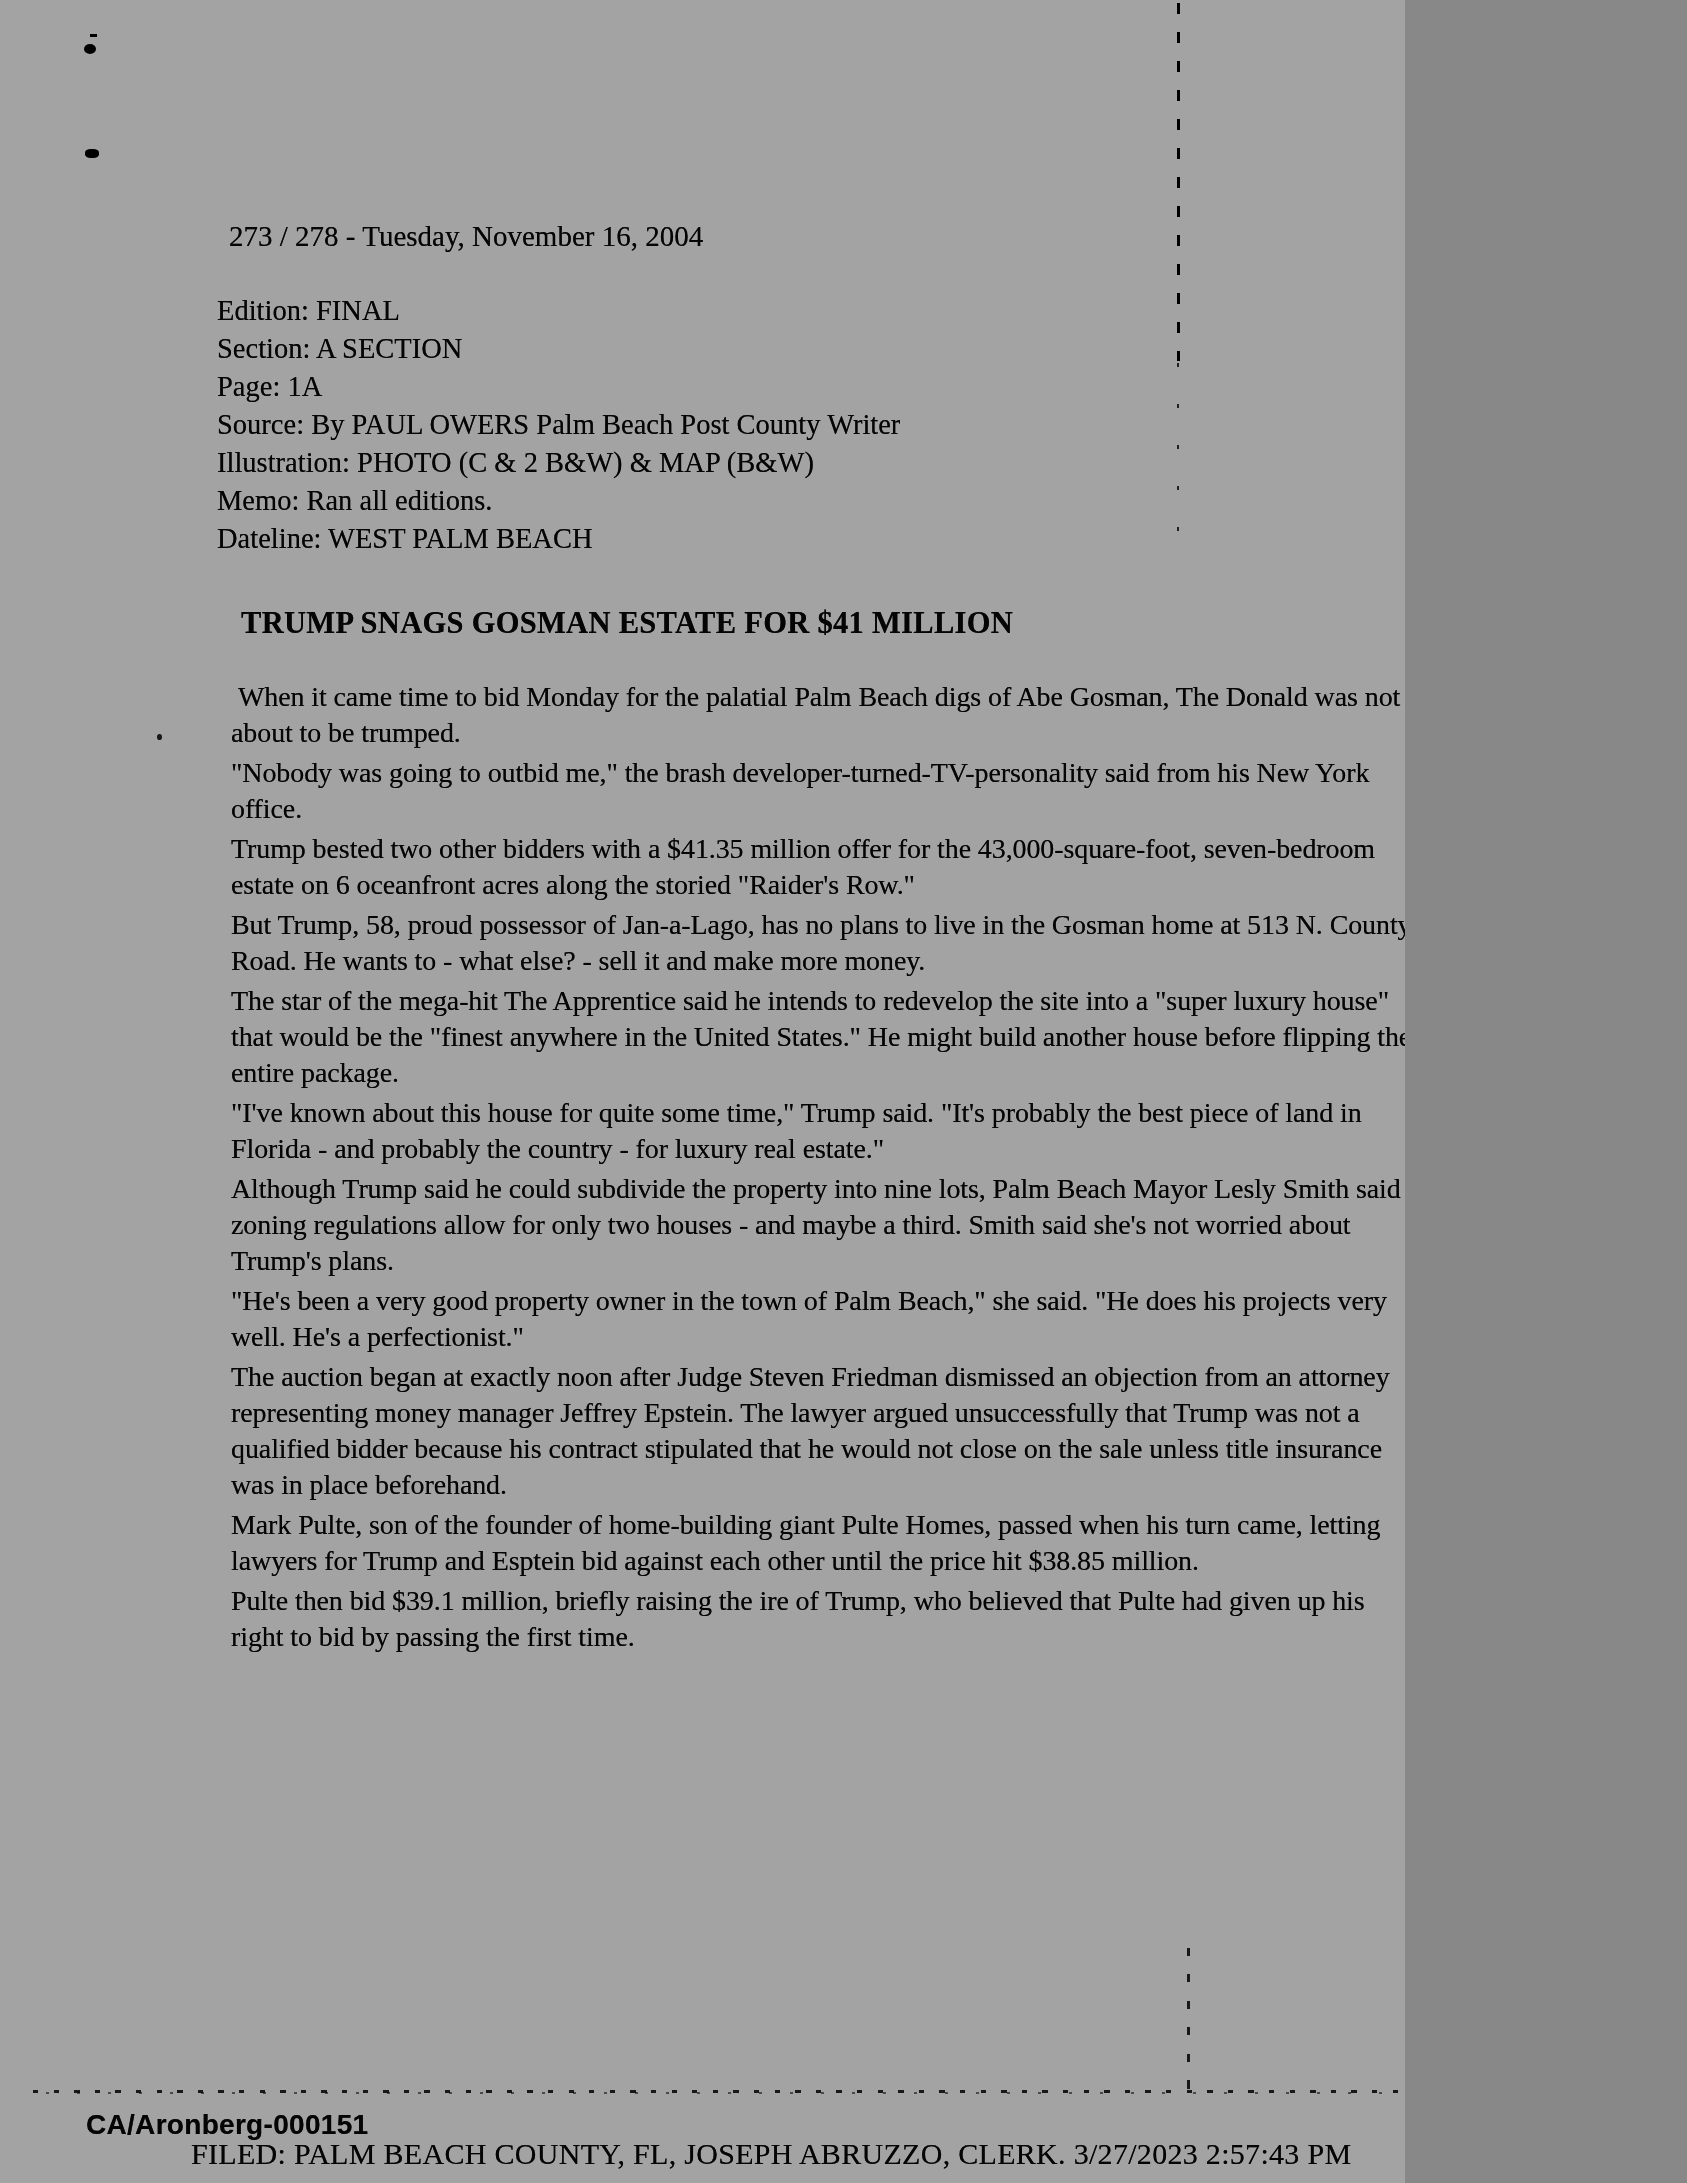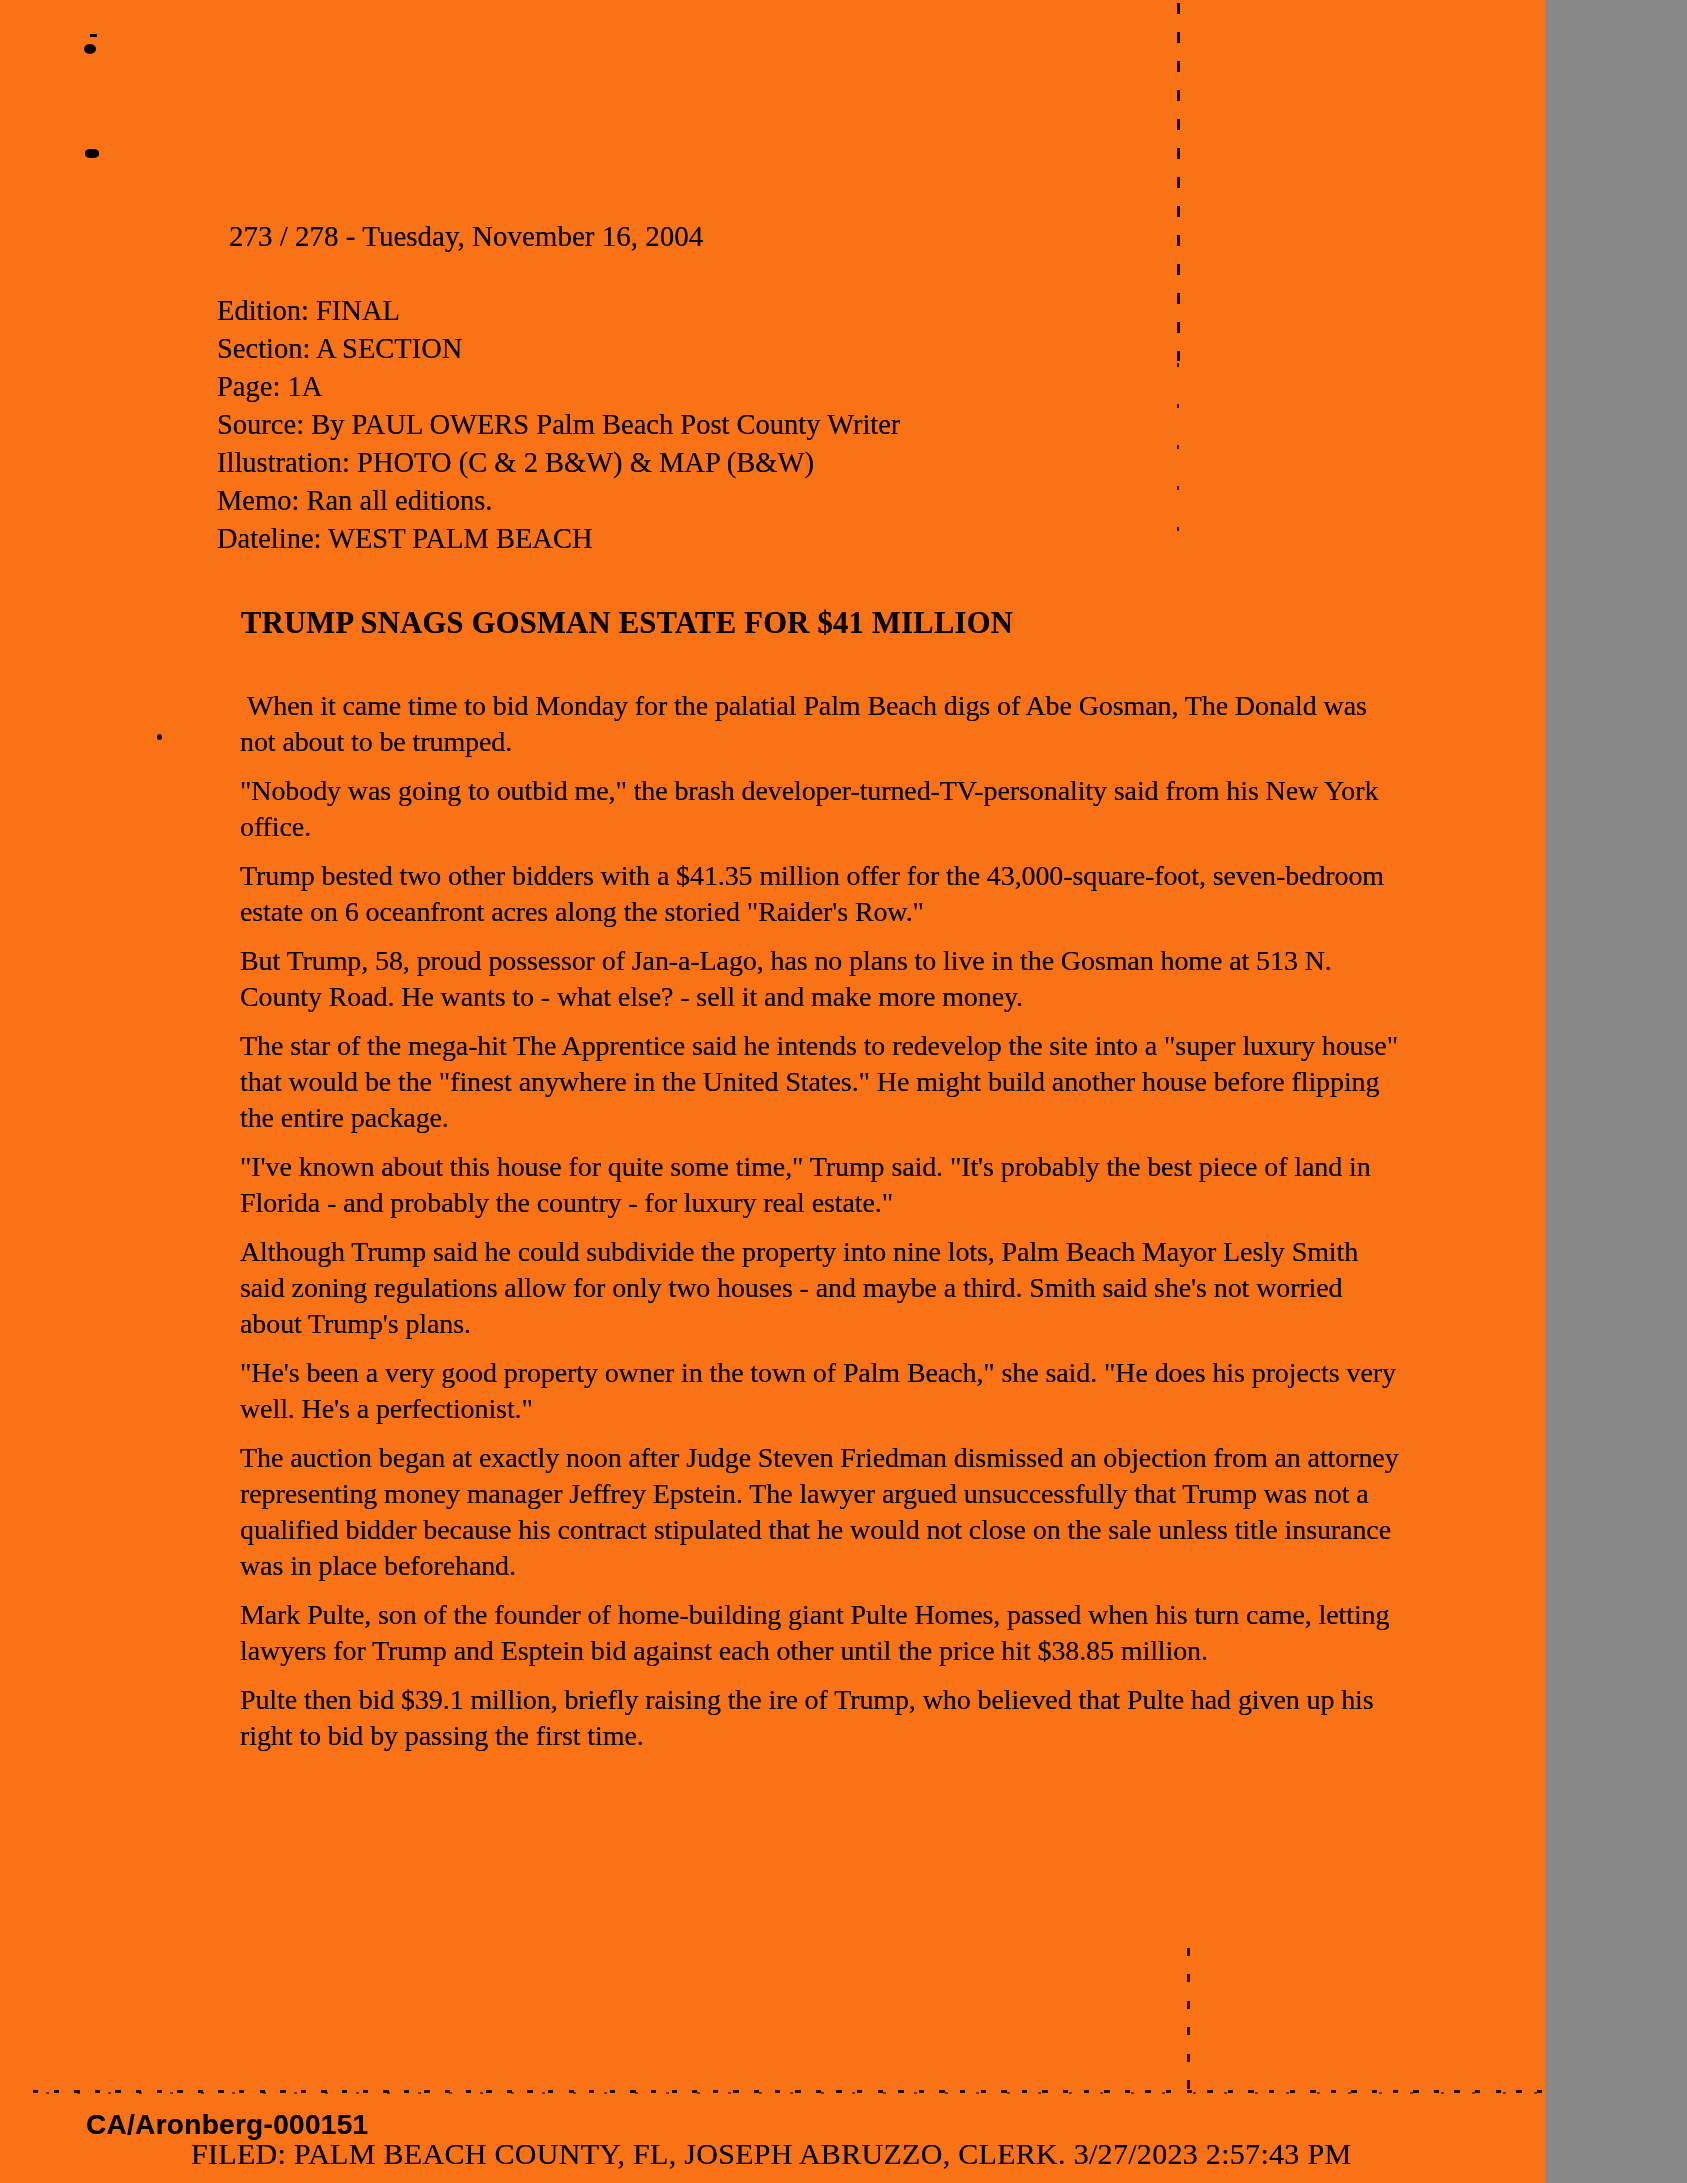--- a/index.html
+++ b/index.html
@@ -1,19 +1,19 @@
 <!DOCTYPE html>
 <html style="font-size:10.6px"><head>
 <meta charset="utf-8">
 <style>
   html,body { margin:0; padding:0; background:#888; }
   .page {
     position:relative;
-    width:1545px; height:2183px;
-    background:#f97316;
+    width:1405px; height:2183px;
+    background:#a3a3a3;
     color:#050505;
     font-family:"Liberation Serif", serif;
     overflow:hidden;
     text-shadow:0 0 0.5px rgba(0,0,0,.65);
   }
 
   
   .header-line {
     position:absolute; left:229px; top:220px;
     font-size:29px; line-height:32px; white-space:pre;
@@ -21,21 +21,21 @@
   .meta-block { position:absolute; left:217px; top:292px; }
   .meta-line { font-size:28.5px; line-height:38px; white-space:pre; }
 
   .headline {
     position:absolute; left:229px; top:594px; margin:12px;
     font-size:30.5px; font-weight:700; letter-spacing:0.3px; white-space:pre;
   }
 
   .body-block { position:absolute; left:227px; top:675px; width:1194px; }
   .body-block p {
-    margin:13px; font-size:28px; line-height:36px;
+    margin:4px; font-size:28px; line-height:36px;
     white-space:pre-wrap; letter-spacing:-0.1px;
   }
 
   .bates {
     position:absolute; left:86px; top:2109px;
     font-family:"Liberation Sans", sans-serif;
     font-size:28px; font-weight:700; letter-spacing:0.3px; white-space:pre;
   }
   .filed {
     position:absolute; left:191px; top:2137px;

